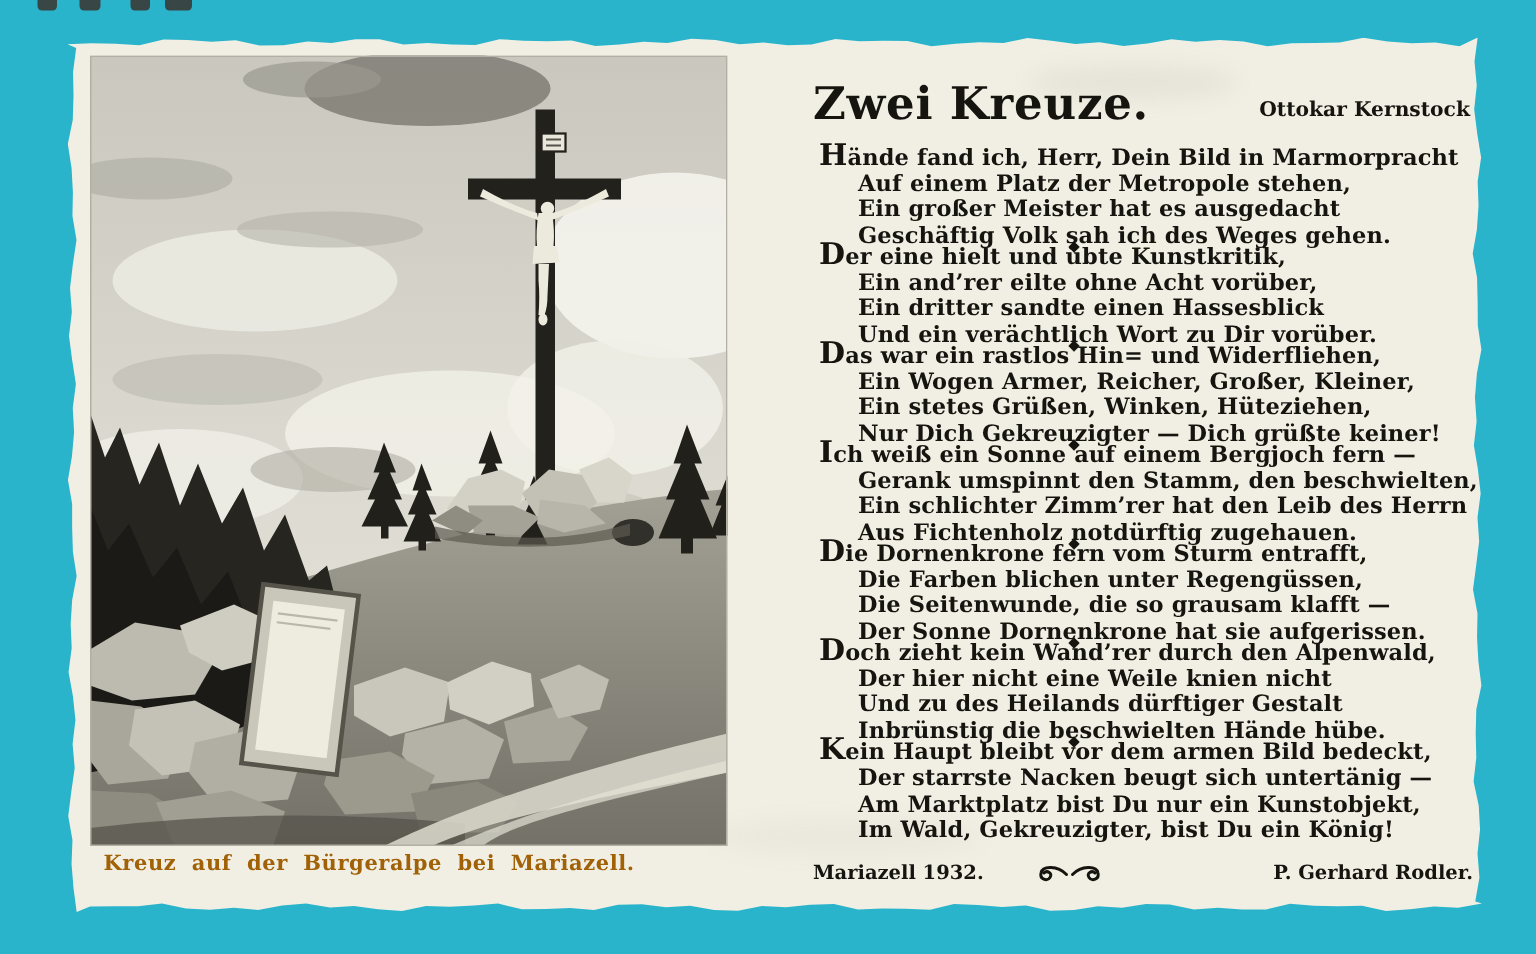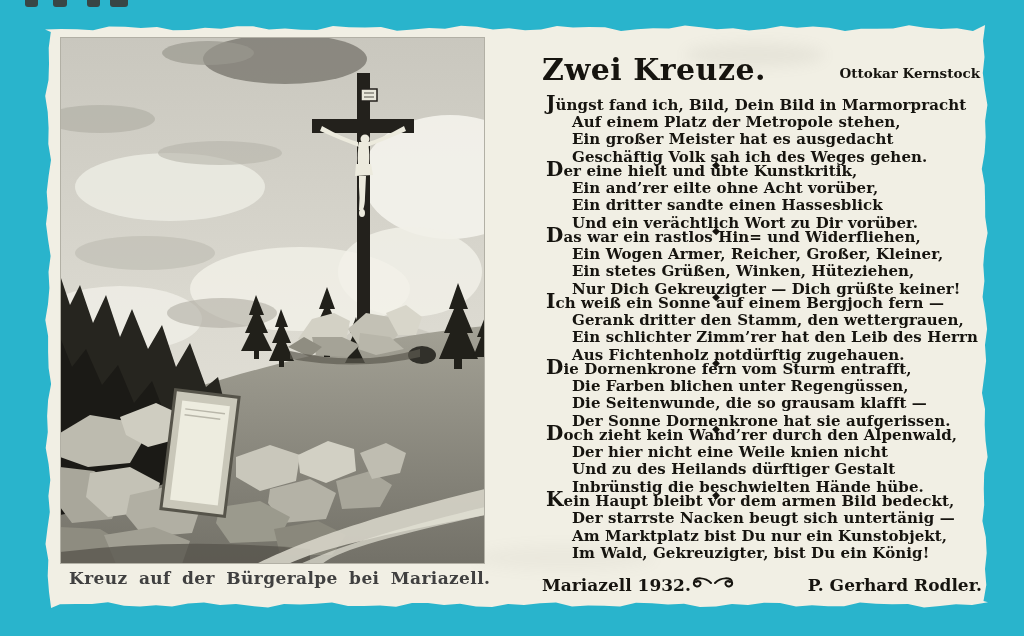--- a/index.html
+++ b/index.html
@@ -12,34 +12,34 @@
   .paper{
     position:absolute;left:45px;top:25px;width:943px;height:583px;
     background:#f1efe4;
     filter:drop-shadow(0 -2px 1.5px rgba(8,62,74,.55)) drop-shadow(2px 2px 2px rgba(8,62,74,.3));
   }
   .stain{position:absolute;border-radius:50%;background:#8a887c;filter:blur(7px);}
   
   .photo{position:absolute;left:15px;top:12px;width:425px;height:527px;display:block;}
   .caption{
     position:absolute;left:24px;top:543px;width:430px;
-    font-size:17px;font-weight:700;color:#404040;letter-spacing:.4px;word-spacing:5px;
+    font-size:14px;font-weight:700;color:#a16207;letter-spacing:.4px;word-spacing:5px;
   }
   
   .poem{position:absolute;left:497px;top:28px;width:446px;color:#16140f;}
   .poem-head{display:flex;align-items:baseline;margin:0 0 10px 0;}
   .title{font-size:30px;font-weight:700;letter-spacing:.5px;margin:0;line-height:34px;}
   .author{margin-left:auto;padding-right:8px;font-size:13.5px;font-weight:700;transform:translateY(-2px);}
   .stanza{padding-left:4px;}
   .line{font-size:15px;font-weight:700;line-height:17.2px;white-space:nowrap;letter-spacing:.1px;}
   .line.rest{padding-left:26px;}
   .line.fline::first-letter{font-size:20px;line-height:2px;}
   .sep{height:11px;line-height:11px;margin:-7px 0 -6.8px;width:348px;text-align:center;font-size:10px;
        font-family:"DejaVu Sans",sans-serif;color:#16140f;}
-  .poem-footer{position:relative;margin-top:13px;display:flex;font-size:17px;font-weight:700;padding:0 6px 0 0;}
+  .poem-footer{position:relative;margin-top:13px;display:flex;font-size:13px;font-weight:700;padding:0 6px 0 0;}
   .ornament{position:absolute;left:148px;top:0;}
 </style>
 </head>
 <body>
 
 <div style="position:absolute;inset:0;">
   <div class="frag" style="left:25px;width:13px;"></div>
   <div class="frag" style="left:53px;width:14px;"></div>
   <div class="frag" style="left:87px;width:13px;"></div>
   <div class="frag" style="left:110px;width:18px;"></div>
@@ -148,21 +148,21 @@
 
     <div class="caption">Kreuz auf der Bürgeralpe bei Mariazell.</div>
 
     <div class="poem">
       <div class="poem-head">
         <h1 class="title">Zwei Kreuze.</h1>
         <div class="author">Ottokar Kernstock</div>
       </div>
 
       <div class="stanza">
-        <div class="line fline">Jüngst fand ich, Bild, Dein Bild in Marmorpracht</div>
+        <div class="line fline">Hände fand ich, Herr, Dein Bild in Marmorpracht</div>
         <div class="line rest">Auf einem Platz der Metropole stehen,</div>
         <div class="line rest">Ein großer Meister hat es ausgedacht</div>
         <div class="line rest">Geschäftig Volk sah ich des Weges gehen.</div>
       </div>
       <div class="sep">◆</div>
 
       <div class="stanza">
         <div class="line fline">Der eine hielt und übte Kunstkritik,</div>
         <div class="line rest">Ein and’rer eilte ohne Acht vorüber,</div>
         <div class="line rest">Ein dritter sandte einen Hassesblick</div>
@@ -173,21 +173,21 @@
       <div class="stanza">
         <div class="line fline">Das war ein rastlos Hin= und Widerfliehen,</div>
         <div class="line rest">Ein Wogen Armer, Reicher, Großer, Kleiner,</div>
         <div class="line rest">Ein stetes Grüßen, Winken, Hüteziehen,</div>
         <div class="line rest">Nur Dich Gekreuzigter — Dich grüßte keiner!</div>
       </div>
       <div class="sep">◆</div>
 
       <div class="stanza">
         <div class="line fline">Ich weiß ein Sonne auf einem Bergjoch fern —</div>
-        <div class="line rest">Gerank dritter den Stamm, den wettergrauen,</div>
+        <div class="line rest">Gerank umspinnt den Stamm, den beschwielten,</div>
         <div class="line rest">Ein schlichter Zimm’rer hat den Leib des Herrn</div>
         <div class="line rest">Aus Fichtenholz notdürftig zugehauen.</div>
       </div>
       <div class="sep">◆</div>
 
       <div class="stanza">
         <div class="line fline">Die Dornenkrone fern vom Sturm entrafft,</div>
         <div class="line rest">Die Farben blichen unter Regengüssen,</div>
         <div class="line rest">Die Seitenwunde, die so grausam klafft —</div>
         <div class="line rest">Der Sonne Dornenkrone hat sie aufgerissen.</div>

